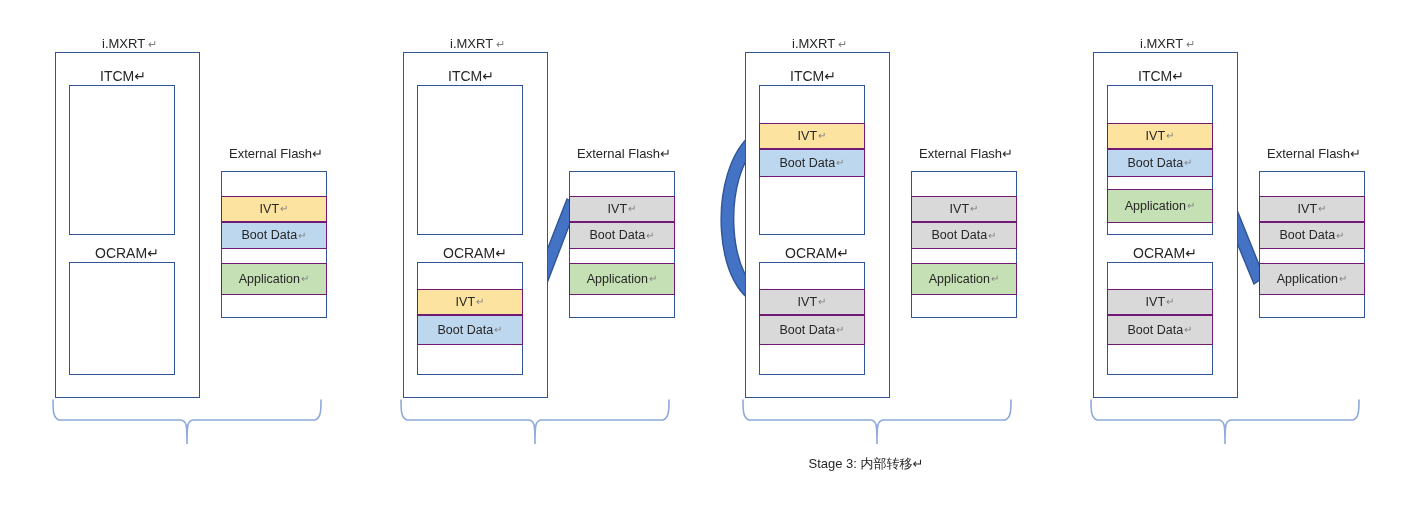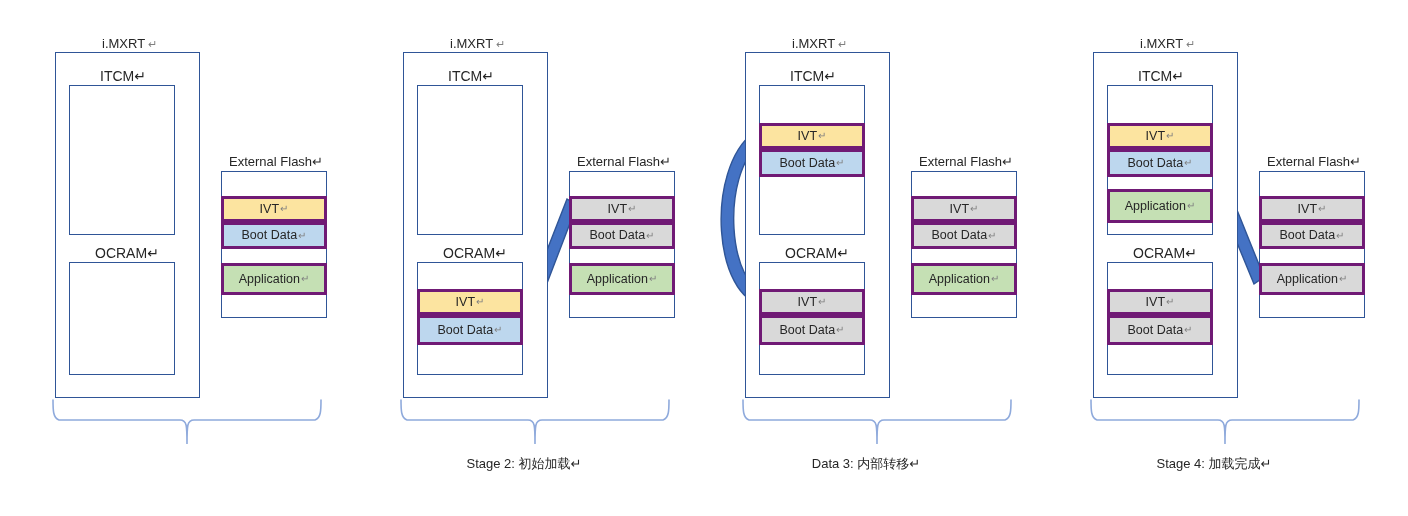--- a/index.html
+++ b/index.html
@@ -62,30 +62,30 @@
     border: 1px solid #2F5597;
     background: #ffffff;
     box-sizing: border-box;
   }
   .itcm-title { left: 100px; top: 68px; }
   .itcm-box   { left: 69px; top: 85px; width: 106px; height: 150px; }
   .ocram-title{ left: 95px;  top: 245px; }
   .ocram-box  { left: 69px; top: 262px; width: 106px; height: 113px; }
 
   
-  .flash-title { position: absolute; left: 229px; top: 154px; font-size: 13px; white-space: nowrap; }
+  .flash-title { position: absolute; left: 229px; top: 146px; font-size: 13px; white-space: nowrap; }
   .flash-box   { position: absolute; left: 221px; top: 171px; width: 106px; height: 147px;
                  border: 1px solid #2F5597; background:#ffffff; box-sizing: border-box; }
 
   
   .blk {
     position: absolute;
     left: -1px;
     box-sizing: border-box;
-    border: 3px solid #701a75;
+    border: 1px solid #701a75;
     font-size: 12.5px;
     line-height: 1;
     display: flex;
     align-items: center;
     justify-content: center;
     color: #262626;
     white-space: nowrap;
   }
   .blk .cr { color:#808080; font-size:10px; padding-left:1px; }
 
@@ -167,21 +167,20 @@
           <span class="cr">↵</span>
         </div>
         <div class="blk" style="top:91px;height:32px;width:106px;background:#C5E0B4;">
           <span>Application</span>
           <span class="cr">↵</span>
         </div>
       </div>
       <svg class="bracket" width="300" height="48" viewBox="0 0 300 48">
         <path d="M13 2 C13 12, 13 20, 19 22 L140 22 C147 22, 147 28, 147 46 C147 28, 147 22, 154 22 L275 22 C281 20, 281 12, 281 2" fill="none" stroke="#8FAADC" stroke-width="1.6" stroke-linecap="round"></path>
       </svg>
-      <div class="caption"><span>Stage 2:  初始加载</span><span class="cr">↵</span></div>
     </div>
     <div class="stage" style="left:690px;">
       <svg class="arrow-layer" width="352" height="516" viewBox="0 0 352 516">
         <path d="M74 305 C24 300, 14 170, 64 132 L70 143 C30 176, 38 288, 78 294 Z" fill="#4472C4" stroke="#2F5597" stroke-width="1.4"></path>
         <path d="M58 124 L78 133 L61 146 Z" fill="#4472C4" stroke="#2F5597" stroke-width="1.4"></path>
         <path d="M74 300 L74 310 L82 303 Z" fill="#4472C4" stroke="#2F5597" stroke-width="1.4"></path>
       </svg>
       <div class="lbl chip-label"><span>i.MXRT</span><span class="cr">↵</span></div>
       <div class="chip-box"></div>
       <div class="mem-title itcm-title"><span>ITCM</span><span class="cr">↵</span></div>
@@ -217,21 +216,21 @@
           <span class="cr">↵</span>
         </div>
         <div class="blk" style="top:91px;height:32px;width:106px;background:#C5E0B4;">
           <span>Application</span>
           <span class="cr">↵</span>
         </div>
       </div>
       <svg class="bracket" width="300" height="48" viewBox="0 0 300 48">
         <path d="M13 2 C13 12, 13 20, 19 22 L140 22 C147 22, 147 28, 147 46 C147 28, 147 22, 154 22 L275 22 C281 20, 281 12, 281 2" fill="none" stroke="#8FAADC" stroke-width="1.6" stroke-linecap="round"></path>
       </svg>
-      <div class="caption"><span>Data 3:  内部转移</span><span class="cr">↵</span></div>
+      <div class="caption"><span>Stage 3:  内部转移</span><span class="cr">↵</span></div>
     </div>
     <div class="stage" style="left:1038px;">
       <svg class="arrow-layer" width="352" height="516" viewBox="0 0 352 516">
         <path d="M216 284 L188 216 L199 210 L226 277 Z" fill="#4472C4" stroke="#2F5597" stroke-width="1.4"></path>
         <path d="M193 213 L174 196 L182 221 Z" fill="#4472C4" stroke="#2F5597" stroke-width="1.4"></path>
       </svg>
       <div class="lbl chip-label"><span>i.MXRT</span><span class="cr">↵</span></div>
       <div class="chip-box"></div>
       <div class="mem-title itcm-title"><span>ITCM</span><span class="cr">↵</span></div>
       <div class="mem-box itcm-box" style="left:69px;top:85px;width:106px;height:150px;">
@@ -270,15 +269,14 @@
           <span class="cr">↵</span>
         </div>
         <div class="blk" style="top:91px;height:32px;width:106px;background:#D9D9D9;">
           <span>Application</span>
           <span class="cr">↵</span>
         </div>
       </div>
       <svg class="bracket" width="300" height="48" viewBox="0 0 300 48">
         <path d="M13 2 C13 12, 13 20, 19 22 L140 22 C147 22, 147 28, 147 46 C147 28, 147 22, 154 22 L275 22 C281 20, 281 12, 281 2" fill="none" stroke="#8FAADC" stroke-width="1.6" stroke-linecap="round"></path>
       </svg>
-      <div class="caption"><span>Stage 4:  加载完成</span><span class="cr">↵</span></div>
     </div>
   </div>
 
 </body></html>

